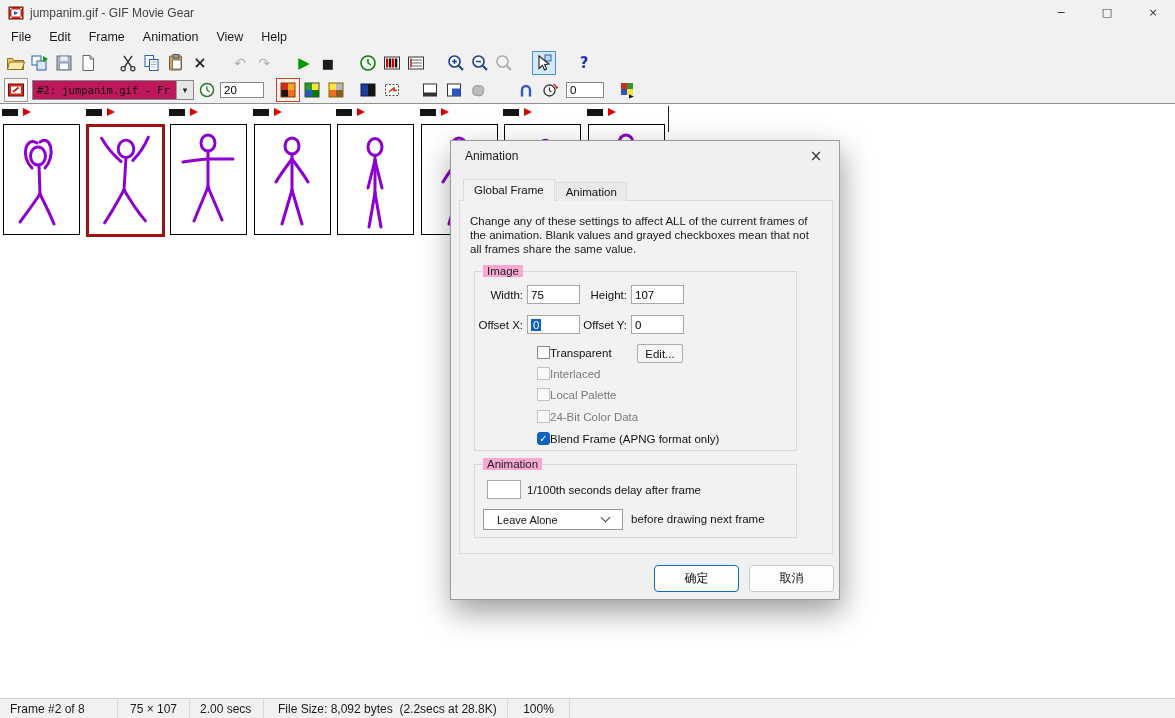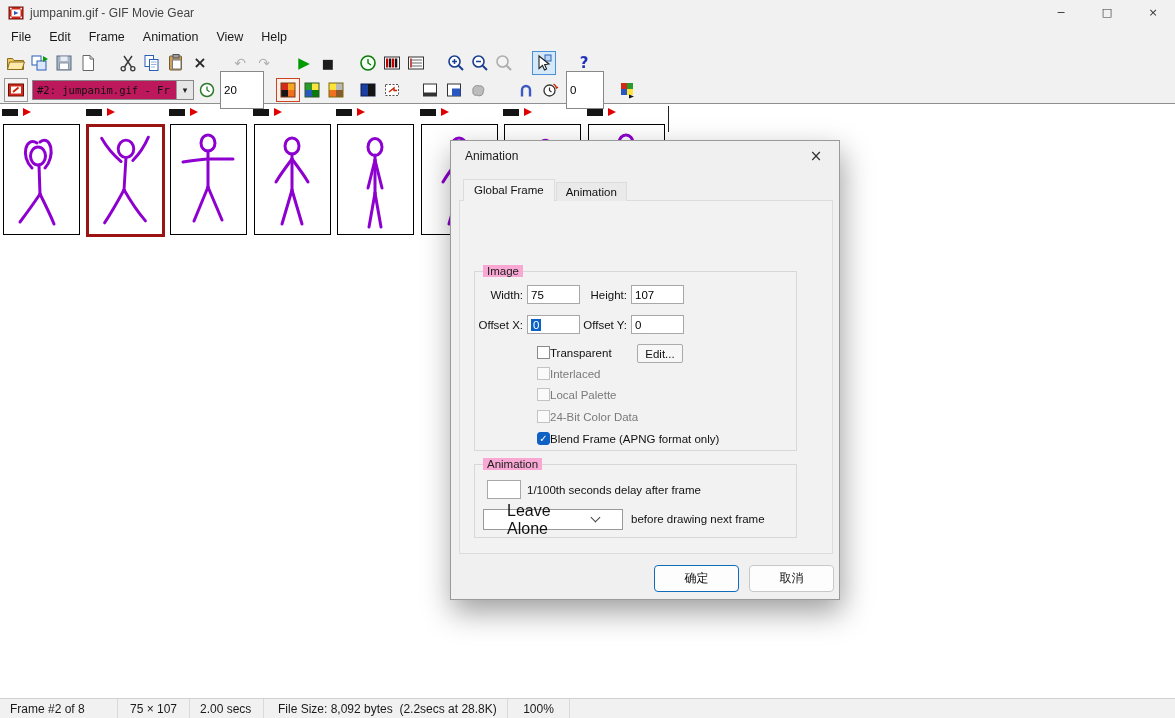--- a/index.html
+++ b/index.html
@@ -27,21 +27,21 @@
   .glyph.stop { color:#1c1c1c; font-size:13px; }
   .glyph.del  { color:#2a2a2a; font-weight:bold; font-size:16px; }
   .glyph.help { color:#2233bb; font-weight:bold; font-size:15px; }
 
   .toolbar2 { position:absolute; top:77px; left:0; height:26px; display:flex; align-items:center; padding-left:4px; }
   .tbtn.boxed { border:1px solid #9a9a9a; background:#f4f4f4; }
   .tbtn.boxed-red { border:1px solid #cc4422; background:#faf0ea; }
   .tcombo { width:162px; height:20px; border:1px solid #888; background:#be185d; display:flex; align-items:center; margin:0 4px; }
   .tcombo .txt { flex:1; font-family:"DejaVu Sans Mono",monospace; font-size:10.5px; padding-left:4px; white-space:nowrap; overflow:hidden; color:#111; }
   .tcombo .arrowbox { width:17px; height:18px; background:#e6e6e6; border-left:1px solid #999; display:flex; align-items:center; justify-content:center; font-family:"DejaVu Sans",sans-serif; font-size:9px; color:#222; }
-  .tinput { height:38px; border:1px solid #888; background:#fff; font-family:"Liberation Sans",sans-serif; font-size:11.5px; padding:0 3px; margin:0 4px; }
+  .tinput { height:16px; border:1px solid #888; background:#fff; font-family:"Liberation Sans",sans-serif; font-size:11.5px; padding:0 3px; margin:0 4px; }
   .sp8 { width:8px; } .sp14 { width:14px; } .sp24 { width:24px; }
 
   
   .filmstrip { position:absolute; top:104px; left:0; width:700px; z-index:1; }
   .mrow { display:flex; height:20px; position:relative; }
   .mslot { width:83.5px; position:relative; }
   .mbar { position:absolute; left:2px; top:5px; width:16px; height:7px; background:#141414; }
   .mtri { position:absolute; left:23px; top:4px; width:0; height:0; border-left:8px solid #e00000; border-top:4.5px solid transparent; border-bottom:4.5px solid transparent; }
   .fsep { position:absolute; left:668px; top:2px; width:1px; height:26px; background:#222; }
   .frow { display:flex; }
@@ -70,21 +70,21 @@
   .sel-text { background:#0b61c4; color:#fff; padding:0 2px; }
   .cbrow { position:absolute; display:flex; align-items:center; }
   .cb { width:13px; height:13px; background:#fff; border:1px solid #8a8a8a; flex:0 0 auto; }
   .cb.disabled { border-color:#c3c3c3; background:#fafafa; }
   .cb.checked { background:#0f62c4; border:1px solid #0f62c4; border-radius:3px; display:flex; align-items:center; justify-content:center; color:#fff; font-family:"DejaVu Sans",sans-serif; font-size:10px; }
   .cb-label { font-size:11.5px; color:#111; }
   .cb-label.disabled { color:#7a7a7a; }
   .btn { position:absolute; display:flex; align-items:center; justify-content:center; background:#fdfdfd; border:1px solid #c8c8c8; border-radius:4px; font-size:12px; color:#111; }
   .btn.default { border:1.5px solid #0f6cbd; }
   .btn.small { border-radius:2px; background:#f7f7f7; border:1px solid #ababab; font-size:11.5px; }
-  .dcombo { position:absolute; background:#fff; border:1px solid #9a9a9a; display:flex; align-items:center; justify-content:space-between; padding:0 23px; font-size:16px; color:#111; }
+  .dcombo { position:absolute; background:#fff; border:1px solid #9a9a9a; display:flex; align-items:center; justify-content:space-between; padding:0 13px; font-size:11px; color:#111; }
   .chev { width:7px; height:7px; border-right:1.4px solid #444; border-bottom:1.4px solid #444; transform:rotate(45deg); margin-top:-4px; }
 
   
   .statusbar { position:absolute; left:0; bottom:0; width:100%; height:20px; background:#f1f1f1; border-top:1px solid #d0d0d0; display:flex; align-items:center; font-size:12px; color:#1a1a1a; }
   .sb { height:100%; display:flex; align-items:center; padding:0 10px; border-right:1px solid #d9d9d9; white-space:pre; }
   .sb.w1 { width:118px; } .sb.w2 { width:72px; justify-content:center; } .sb.w3 { width:74px; }
   .sb.w4 { width:244px; padding-left:14px; } .sb.w5 { width:62px; justify-content:center; }
 
   svg { display:block; }
 </style>
@@ -496,20 +496,21 @@
     <span>Animation</span>
   </div>
   <div class="dlg-close">×</div>
 
   <div class="tabs">
     <div class="tab active">Global Frame</div>
     <div class="tab inactive">Animation</div>
   </div>
 
   <div class="panel">
+    <div class="desc">Change any of these settings to affect ALL of the current frames of the animation. Blank values and grayed checkboxes mean that not all frames share the same value.</div>
 
     <div class="group g-image">
       <span class="group-label">Image</span>
 
       <span class="flabel" style="left:0;top:17px;width:48px">Width:</span>
       <input class="tb" style="left: 52px; top: 13px; width: 53px;" value="75">
       <span class="flabel" style="left:104px;top:17px;width:48px">Height:</span>
       <input class="tb" style="left: 156px; top: 13px; width: 53px;" value="107">
 
       <span class="flabel" style="left:0;top:47px;width:48px">Offset X:</span>

